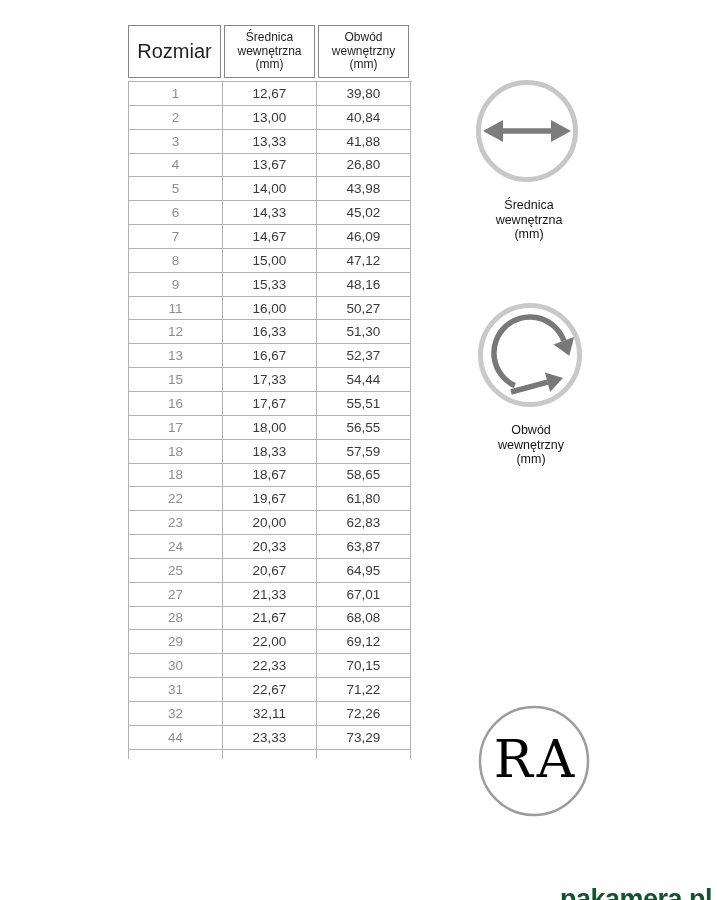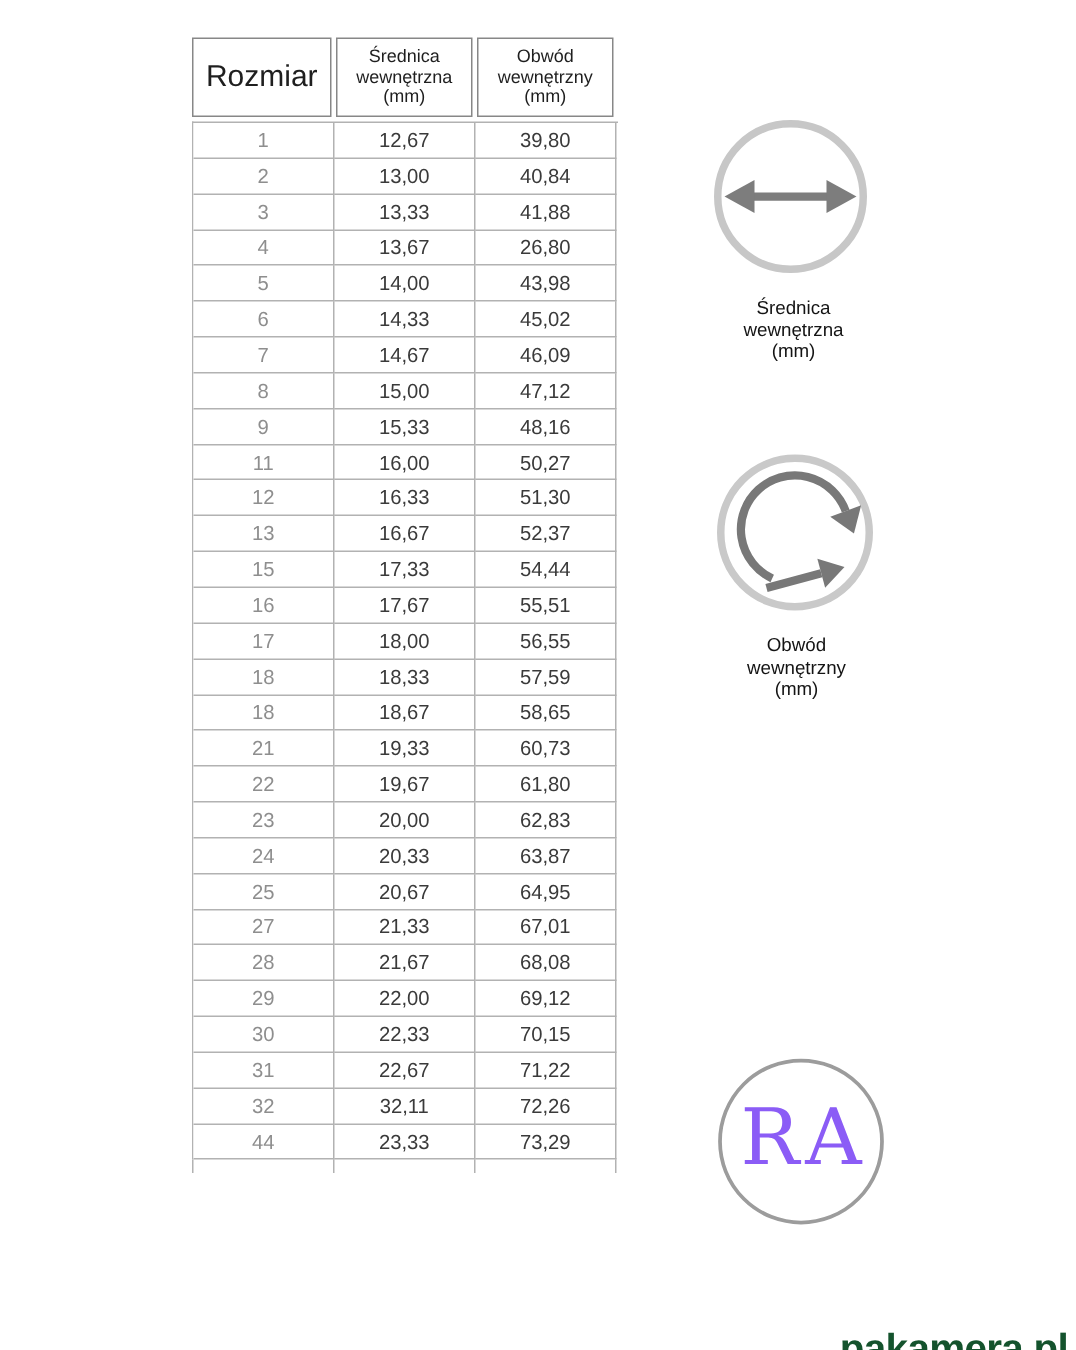--- a/index.html
+++ b/index.html
@@ -38,21 +38,21 @@
   }
   .label-diameter{left:459px;top:198px;}
   .label-circumference{left:461px;top:423px;}
 
   
   .ra-logo{position:absolute;left:478px;top:705px;width:112px;height:112px;}
   .ra-logo svg{position:absolute;left:0;top:0;}
   .ra-monogram{
     position:absolute;left:0;top:0;width:112px;height:112px;
     display:flex;align-items:center;justify-content:center;
-    font-family:"DejaVu Serif", serif;font-size:52px;color:#8b5cf6;
+    font-family:"DejaVu Serif", serif;font-size:52px;color:#000000;
     letter-spacing:4px;text-indent:4px;padding-bottom:4px;box-sizing:border-box;
   }
 
   
   .watermark{
     position:absolute;right:5px;top:884px;
     font-size:27px;font-weight:bold;color:#14532d;letter-spacing:-0.5px;margin-left:28px;
   }
 </style>
 </head>
@@ -154,25 +154,20 @@
         </div>
         <div class="trow">
           <div class="tcell col0">18</div>
           <div class="tcell col1">18,33</div>
           <div class="tcell col2">57,59</div>
         </div>
         <div class="trow">
           <div class="tcell col0">18</div>
           <div class="tcell col1">18,67</div>
           <div class="tcell col2">58,65</div>
-        </div>
-        <div class="trow">
-          <div class="tcell col0">21</div>
-          <div class="tcell col1">19,33</div>
-          <div class="tcell col2">60,73</div>
         </div>
         <div class="trow">
           <div class="tcell col0">22</div>
           <div class="tcell col1">19,67</div>
           <div class="tcell col2">61,80</div>
         </div>
         <div class="trow">
           <div class="tcell col0">23</div>
           <div class="tcell col1">20,00</div>
           <div class="tcell col2">62,83</div>

